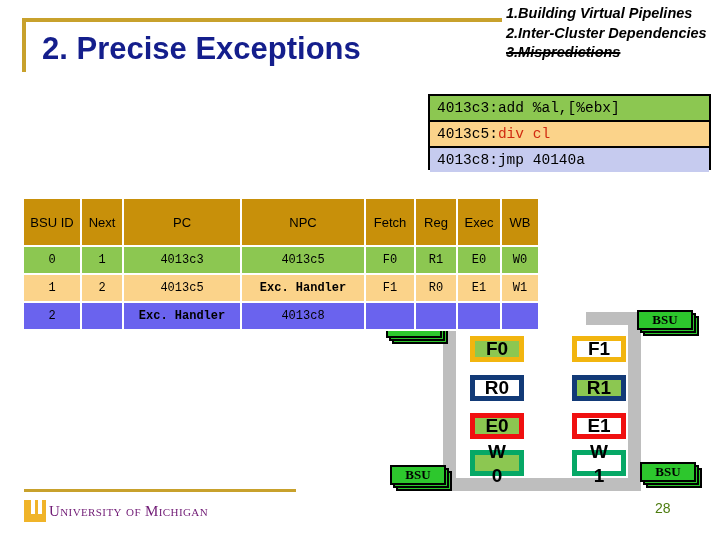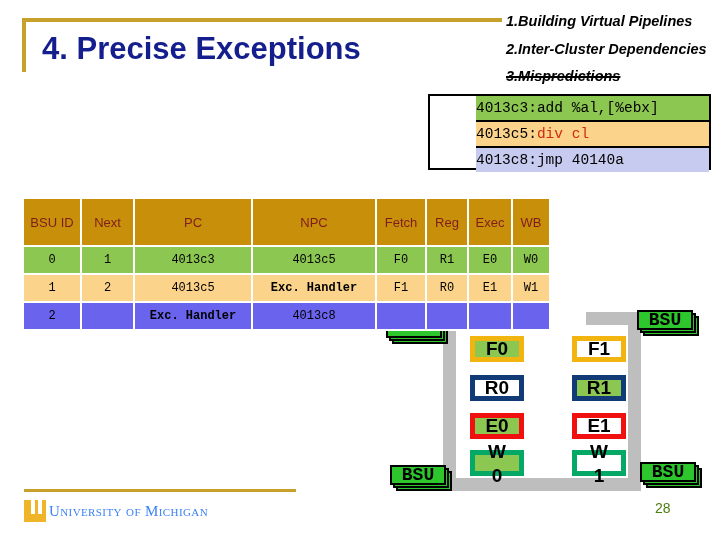--- a/index.html
+++ b/index.html
@@ -16,52 +16,51 @@
     left:42px;top:24px;width:440px;height:52px;
     color:#141E8C;font-size:31px;font-weight:bold;letter-spacing:0px;
     line-height:50px;white-space:nowrap;
   }
 
   
   #agenda{left:506px;top:4px;width:214px;}
   .agenda-item{
     font-style:italic;font-weight:bold;font-size:14.5px;color:#000;
     line-height:19.5px;
-    margin-top:8px;
   }
   .agenda-item.struck{text-decoration:line-through;text-decoration-thickness:2px;}
 
   
   #code-box{left:428px;top:94px;width:283px;height:76px;border:2px solid #000;box-sizing:border-box;}
   .code-row{
     height:24px;line-height:24px;border-bottom:2px solid #000;box-sizing:content-box;
     font-family:"Liberation Mono",monospace;font-size:14.5px;white-space:nowrap;
-    color:#000;margin-left:46px;
+    padding-left:7px;color:#000;
   }
   .code-row:last-child{border-bottom:none;}
   #code-row-0{background:#8CC751;}
   #code-row-1{background:#FBD38A;}
   #code-row-2{background:#C6CBEF;}
   .code-red{color:#D02A10;}
 
   
   #bsu-table{left:22px;top:197px;border-collapse:separate;border-spacing:2px 2px;
              background:#ffffff;}
   #bsu-table td{
     font-family:"Liberation Mono",monospace;font-size:12px;color:#000;
     text-align:center;vertical-align:middle;padding:0;
   }
   #bsu-table thead td{
-    background:#C8900A;color:#7f1d1d;font-family:"Liberation Sans",sans-serif;
+    background:#C8900A;color:#000000;font-family:"Liberation Sans",sans-serif;
     font-size:13px;height:46px;line-height:15px;
   }
   tr.row-green td{background:#8CC751;height:26px;}
   tr.row-orange td{background:#FBD38A;height:26px;}
   tr.row-blue td{background:#6A63EE;height:26px;}
-  .c-id{width:56px;} .c-next{width:51px;} .c-pc{width:116px;} .c-npc{width:122px;}
+  .c-id{width:56px;} .c-next{width:40px;} .c-pc{width:116px;} .c-npc{width:122px;}
   .c-f{width:48px;} .c-r{width:40px;} .c-e{width:42px;} .c-w{width:36px;}
   .exc-dark{color:#A81010;font-weight:bold;}
   .exc-bright{color:#E2144B;font-weight:bold;}
 
   
   .greybar{background:#BEBEBE;}
   #grey-left{left:443px;top:322px;width:13px;height:168px;}
   #grey-right{left:628px;top:312px;width:13px;height:178px;}
   #grey-bottom{left:443px;top:478px;width:198px;height:13px;}
   #grey-top-right{left:586px;top:312px;width:55px;height:13px;}
@@ -83,41 +82,41 @@
 
   
   .bsu-stack{position:absolute;width:62px;height:26px;}
   .bsu-card{
     position:absolute;width:56px;height:20px;box-sizing:border-box;
     border:2px solid #000;background:#2DC72D;
   }
   .bsu-card.c3{left:6px;top:6px;}
   .bsu-card.c2{left:3px;top:3px;}
   .bsu-card.c1{left:0px;top:0px;display:flex;align-items:center;justify-content:center;
-               font-size:18px;font-weight:bold;color:#000;font-family:Liberation Mono, monospace;}
+               font-size:13px;font-weight:bold;color:#000;font-family:Liberation Serif, serif;}
 
   
   #footer-rule{left:24px;top:489px;width:272px;height:3px;background:#C8A12C;}
   #logo{left:24px;top:500px;height:22px;display:flex;align-items:center;}
   #logo-m{
     width:22px;height:22px;background:#F0B429;color:#F0B429;position:relative;margin-right:3px;
   }
   #logo-m:before,#logo-m:after{content:"";position:absolute;background:#ffffff;}
   #logo-m:before{left:7px;top:0;width:4px;height:14px;}
   #logo-m:after{left:14px;top:0;width:4px;height:14px;}
-  #logo-text{font-family:"Liberation Serif",serif;font-size:15px;color:#3b82f6;
+  #logo-text{font-family:"Liberation Serif",serif;font-size:15px;color:#701a75;
              font-variant:small-caps;letter-spacing:0.4px;white-space:nowrap;}
   #page-number{left:655px;top:500px;font-size:14px;color:#4d7c0f;}
 </style>
 </head>
 <body>
 
 <div class="abs" id="title-rule-top"></div>
 <div class="abs" id="title-rule-left"></div>
-<div class="abs" id="page-title">4. Precise Exceptions</div>
+<div class="abs" id="page-title">2. Precise Exceptions</div>
 
 <div class="abs" id="agenda">
   <div class="agenda-item">1.Building Virtual Pipelines</div>
   <div class="agenda-item">2.Inter-Cluster Dependencies</div>
   <div class="agenda-item struck">3.Mispredictions</div>
 </div>
 
 <div class="abs" id="code-box">
   <div class="code-row" id="code-row-0"><span>4013c3:</span><span>add %al,[%ebx]</span></div>
   <div class="code-row" id="code-row-1"><span>4013c5:</span><span class="code-red">div cl</span></div>

